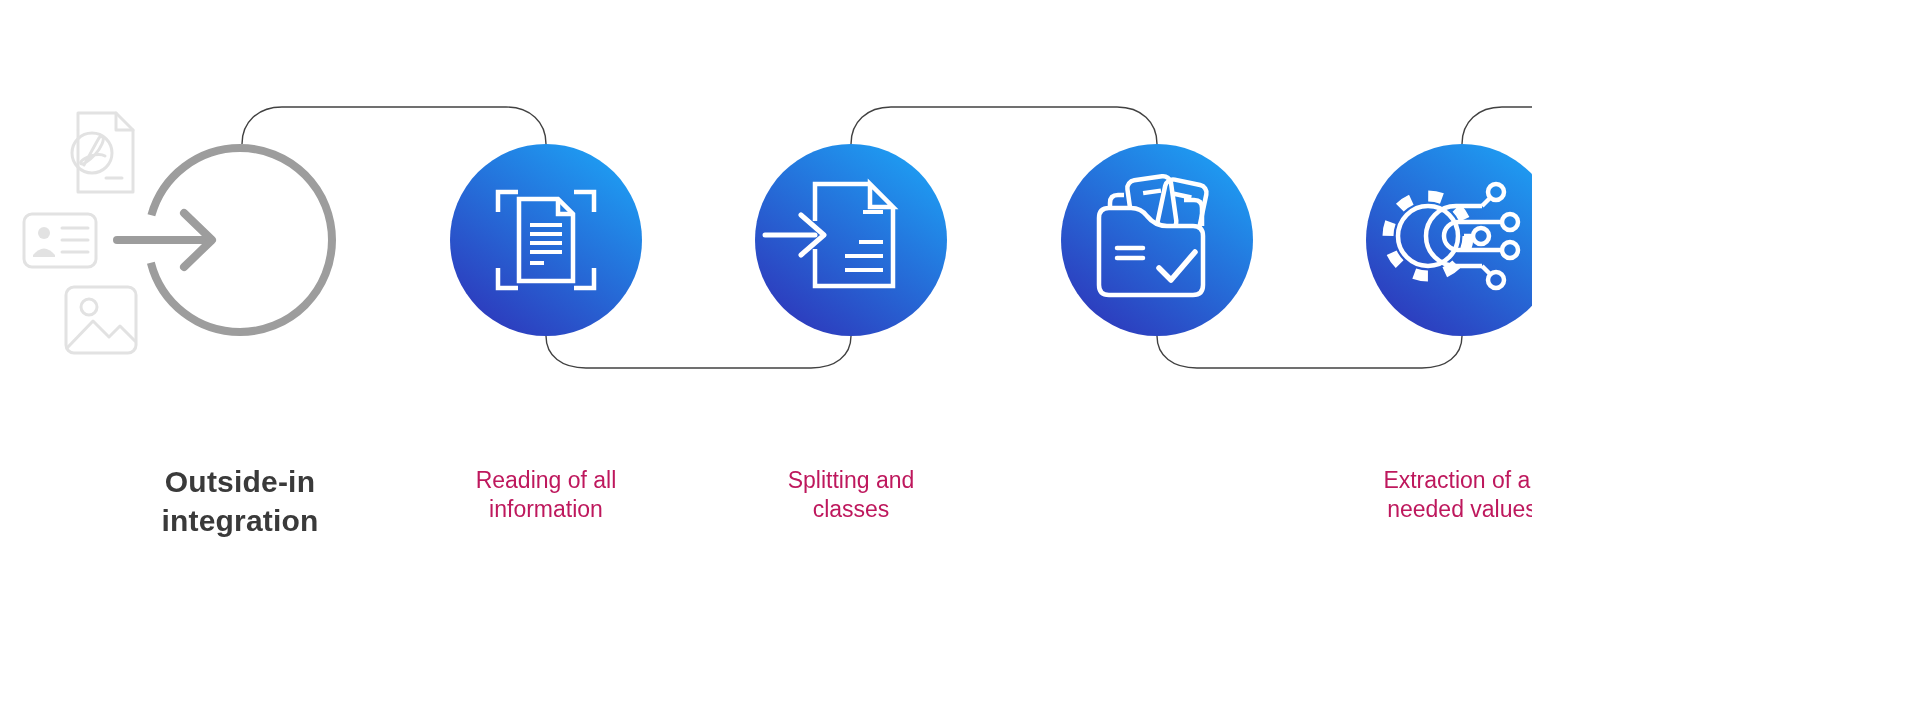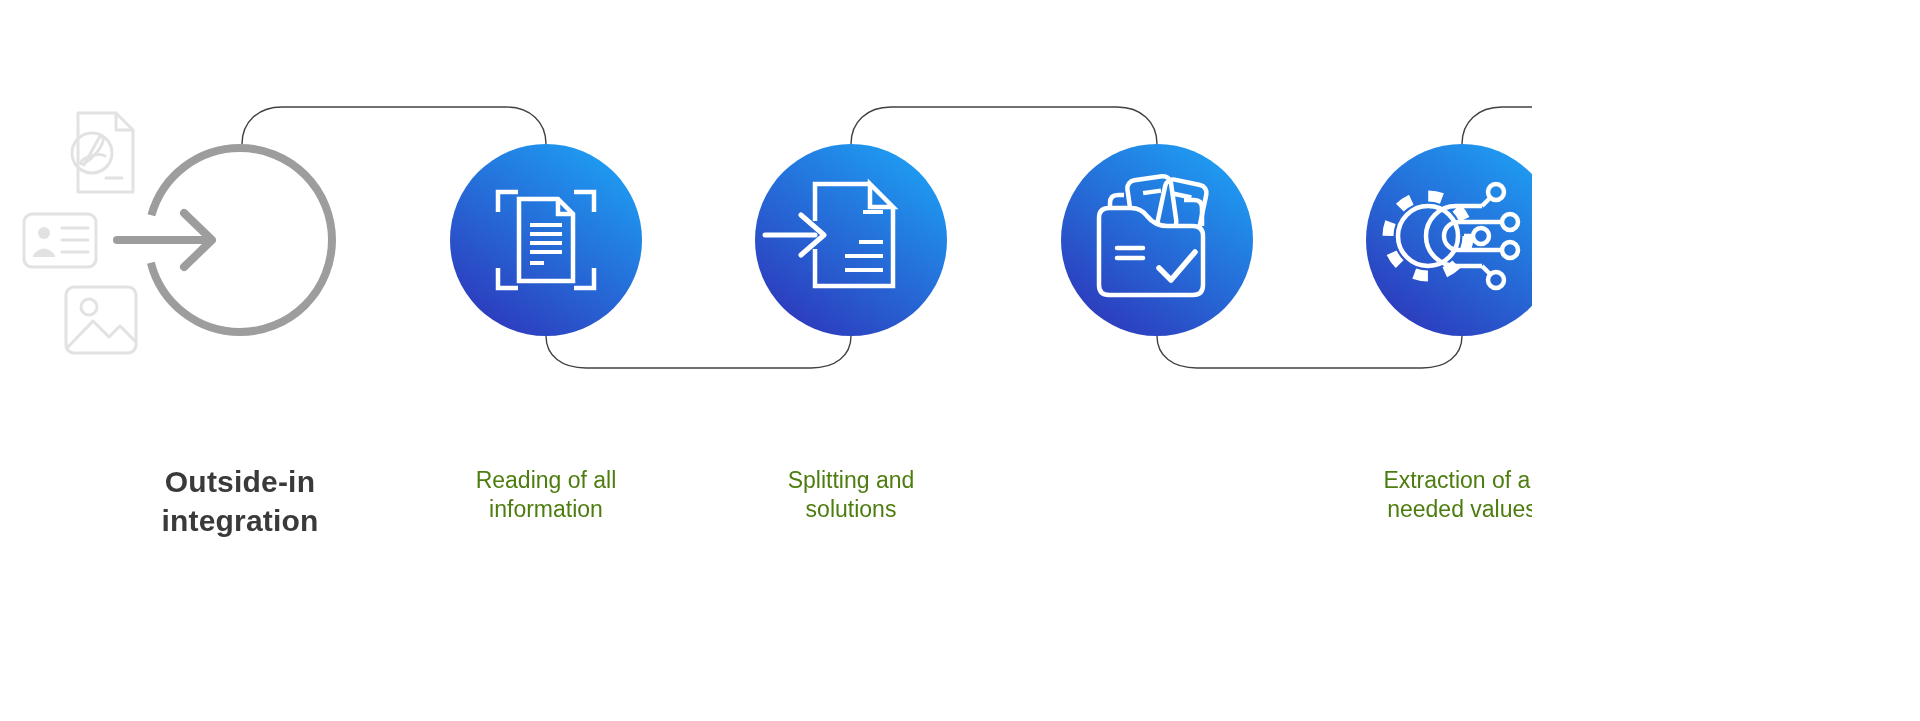--- a/index.html
+++ b/index.html
@@ -17,21 +17,21 @@
   .node .label{
     position:absolute;top:462px;left:-15px;width:300px;
     text-align:center;
   }
   .title{
     font-size:30px;font-weight:700;line-height:39px;
     color:#3a3a3a;white-space:pre-line;letter-spacing:.2px;
   }
   .subtitle{
     font-size:23px;font-weight:400;line-height:29px;margin-top:4px;
-    color:#4d7c0f;white-space:pre-line;
+    color:#be185d;white-space:pre-line;
   }
 </style>
 </head>
 <body>
 
 <div class="stage">
 
   <svg class="bg-svg" width="1920" height="721" viewBox="0 0 1920 721">
     <g fill="none" stroke="#414141" stroke-width="1.4">
       <path d="M 242,144 C 242,122 258,107 282,107 H 506 C 530,107 546,122 546,144"></path>
@@ -131,21 +131,21 @@
         <g stroke-width="4">
           <path d="M 12,-28 H 32"></path>
           <path d="M 8,2 H 32"></path>
           <path d="M -6,16 H 32"></path>
           <path d="M -6,30 H 32"></path>
         </g>
       </g>
     </svg>
     <div class="label">
       <div class="subtitle">Splitting and
-solutions</div>
+classes</div>
     </div>
   </div>
 
   <div class="node" style="left:1022px">
     <svg class="circle" viewBox="-96 -96 192 192">
       <defs>
         <linearGradient id="g3" gradientUnits="userSpaceOnUse" x1="60" y1="-85" x2="-60" y2="85">
           <stop offset="0" stop-color="#1e9cf2"></stop>
             <stop offset="1" stop-color="#2d3bbd"></stop>
         </linearGradient>

